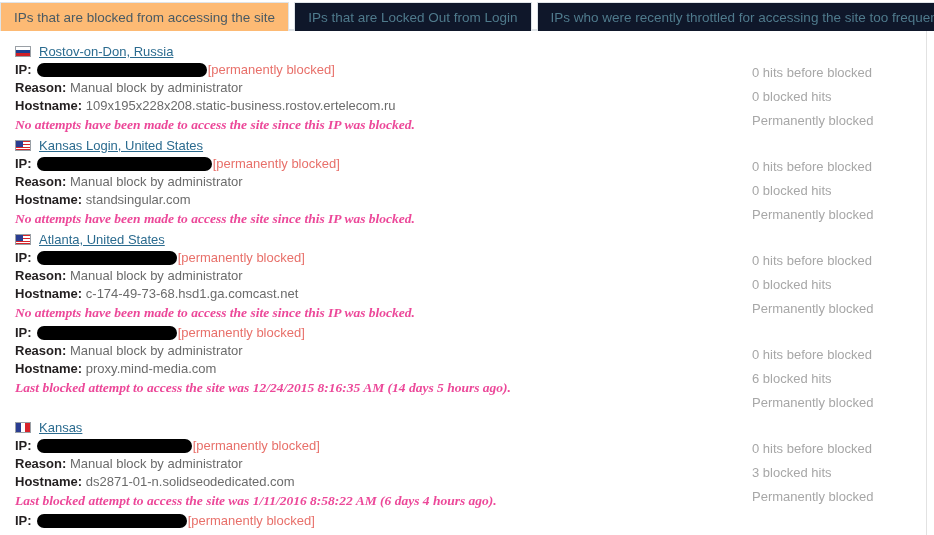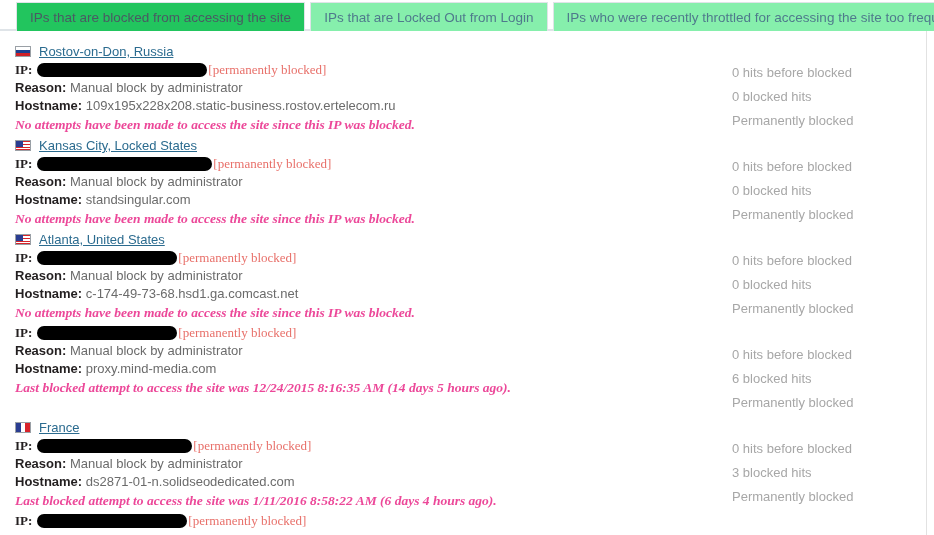--- a/index.html
+++ b/index.html
@@ -36,33 +36,32 @@
     display: flex;
     align-items: flex-end;
     height: 31px;
   }
   .tab {
     height: 29px;
     line-height: 29px;
     padding: 0 13px;
     font-size: 13.5px;
     color: #4f7a8c;
-    background: #86efac;
+    background: #0f172a;
     border: 1px solid #dfe4e8;
     border-bottom: none;
     margin-right: 5px;
     white-space: nowrap;
     position: relative;
     z-index: 1;
   }
   .tab.active {
-    background: #22c55e;
+    background: #fdba74;
     color: #4a5a63;
     z-index: 3;
-    margin-left: 16px;
   }
   .tab.active::after {
     content: "";
     position: absolute;
     left: 0; right: 0; bottom: -2px;
     height: 2px;
     background: #ffffff;
   }
 
   
@@ -83,21 +82,21 @@
     position: relative;
     height: 94px;
   }
   .entry-left {
     position: absolute;
     left: 15px; top: 0;
     width: 700px;
   }
   .entry-right {
     position: absolute;
-    left: 732px; top: 19px;
+    left: 752px; top: 19px;
     width: 175px;
   }
 
   
   .loc-row {
     display: flex;
     align-items: center;
     height: 19px;
     text-align: center;
   }
@@ -134,21 +133,21 @@
     height: 18px;
     line-height: 18px;
     font-size: 13px;
     color: #6b6b6b;
     white-space: nowrap;
   }
   .lbl {
     color: #231f20;
     font-weight: bold;
   }
-  .ip-row { display: flex; align-items: center; height: 18px; font-family: Liberation Serif, serif; }
+  .ip-row { display: flex; align-items: center; height: 18px; }
   .ip-redact {
     display: inline-block;
     height: 14px;
     background: #000000;
     border-radius: 7px;
     margin-left: 5px;
     margin-right: 1px;
     position: relative;
     top: 0px;
   }
@@ -212,21 +211,21 @@
         <div class="entry-right">
           <div class="stat">0 hits before blocked</div>
           <div class="stat">0 blocked hits</div>
           <div class="stat">Permanently blocked</div>
         </div>
       </div>
       <div class="entry">
         <div class="entry-left">
           <div class="loc-row">
             <span class="flag flag-us"></span>
-            <a class="loc-link">Kansas City, Locked States</a>
+            <a class="loc-link">Kansas Login, United States</a>
           </div>
           <div class="drow ip-row">
             <span class="lbl">IP:</span>
             <span class="ip-redact" style="width: 175px;"></span>
             <span class="perm">[permanently blocked]</span>
           </div>
           <div class="drow"><span class="lbl">Reason:</span> <span>Manual block by administrator</span></div>
           <div class="drow"><span class="lbl">Hostname:</span> <span>standsingular.com</span></div>
           <div class="note">No attempts have been made to access the site since this IP was blocked.</div>
         </div>
@@ -271,21 +270,21 @@
         <div class="entry-right">
           <div class="stat">0 hits before blocked</div>
           <div class="stat">6 blocked hits</div>
           <div class="stat">Permanently blocked</div>
         </div>
       </div>
       <div class="entry">
         <div class="entry-left">
           <div class="loc-row">
             <span class="flag flag-fr"></span>
-            <a class="loc-link">France</a>
+            <a class="loc-link">Kansas</a>
           </div>
           <div class="drow ip-row">
             <span class="lbl">IP:</span>
             <span class="ip-redact" style="width: 155px;"></span>
             <span class="perm">[permanently blocked]</span>
           </div>
           <div class="drow"><span class="lbl">Reason:</span> <span>Manual block by administrator</span></div>
           <div class="drow"><span class="lbl">Hostname:</span> <span>ds2871-01-n.solidseodedicated.com</span></div>
           <div class="note">Last blocked attempt to access the site was 1/11/2016 8:58:22 AM (6 days 4 hours ago).</div>
         </div>

